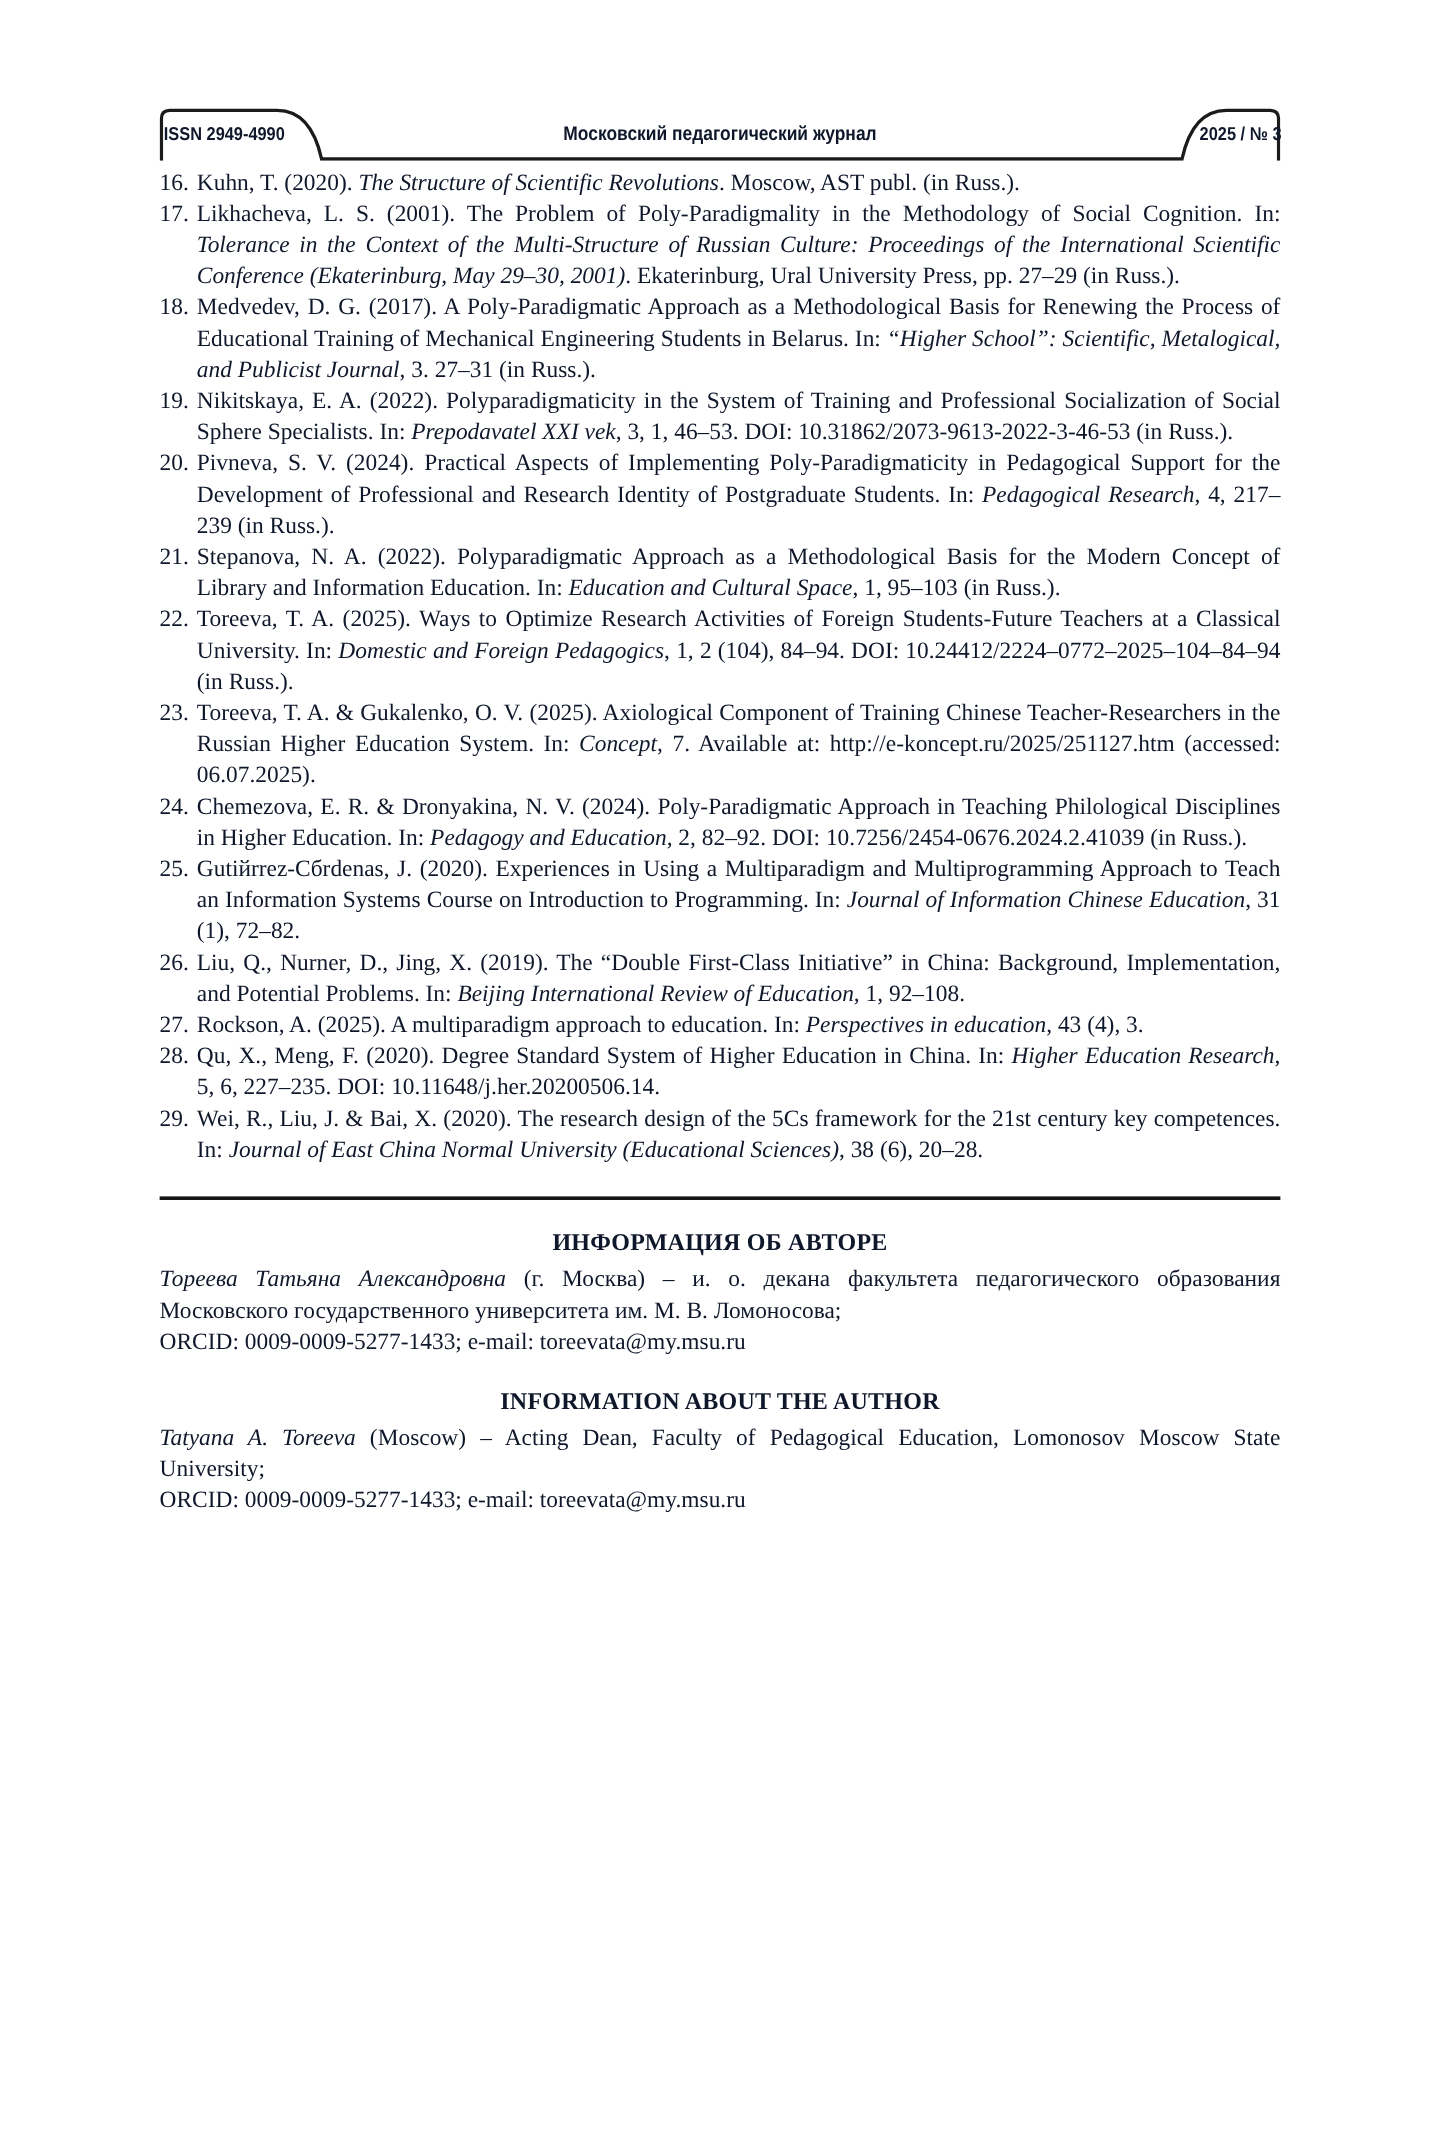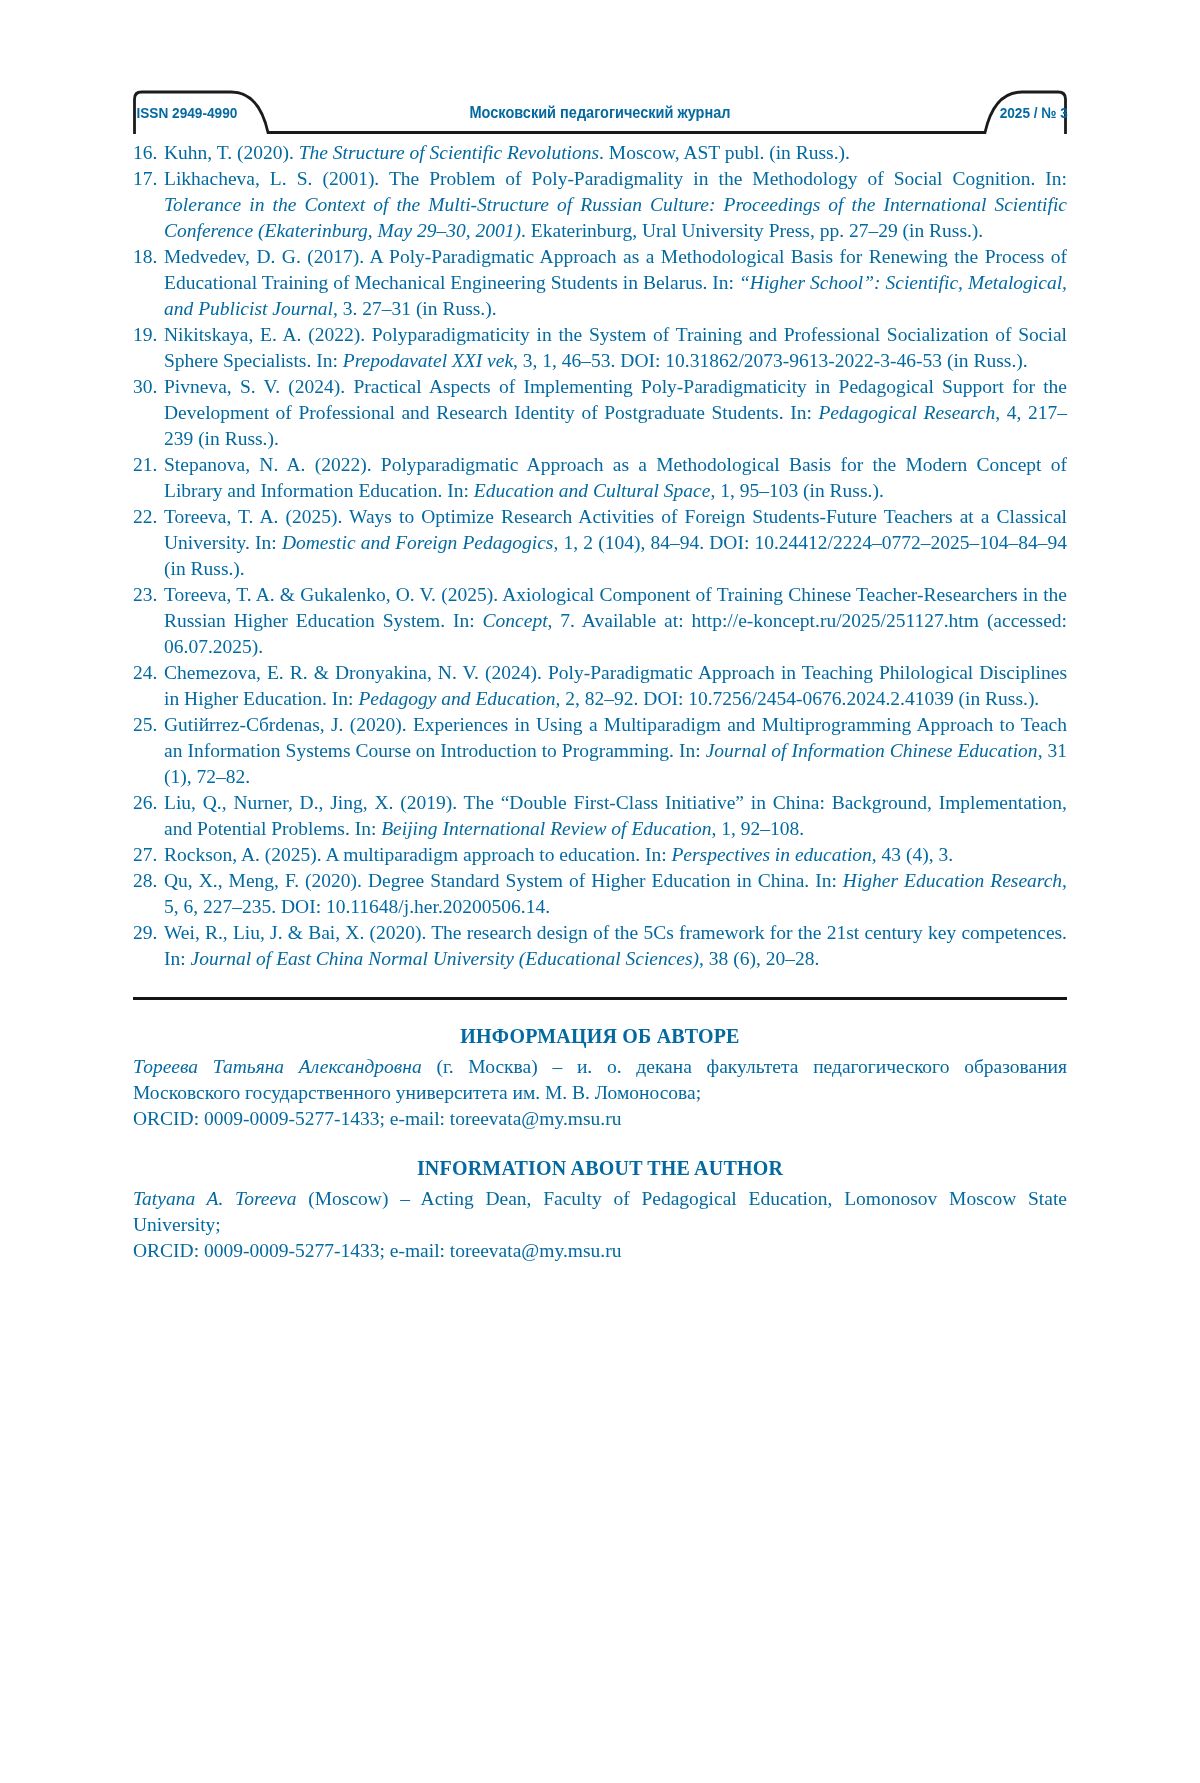--- a/index.html
+++ b/index.html
@@ -1,21 +1,21 @@
 <!DOCTYPE html>
 <html><head>
 <meta charset="utf-8">
 <style>
   html,body{margin:0;padding:0;background:#ffffff;}
   .page{
     position:relative;
     width:1200px;
     height:1364px;
     background:#ffffff;
-    color:#0369a1;
+    color:#0f172a;
     font-family:"Liberation Serif", serif;
     font-size:19.5px;
     line-height:26px;
     overflow:hidden;
   }
   
   .jheader{
     position:absolute;
     left:133px; top:88px;
     width:934px; height:46px;
@@ -98,21 +98,21 @@
         </div>
         <div class="ref-item">
           <span class="ref-num">18.</span>
           <span class="ref-text"><span>Medvedev, D. G. (2017). A Poly-Paradigmatic Approach as a Methodological Basis for Renewing the Process of Educational Training of Mechanical Engineering Students in Belarus. In: </span><span class="it">“Higher School”: Scientific, Metalogical, and Publicist Journal</span><span>, 3. 27–31 (in Russ.).</span></span>
         </div>
         <div class="ref-item">
           <span class="ref-num">19.</span>
           <span class="ref-text"><span>Nikitskaya, E. A. (2022). Polyparadigmaticity in the System of Training and Professional Socialization of Social Sphere Specialists. In: </span><span class="it">Prepodavatel XXI vek</span><span>, 3, 1, 46–53. DOI: 10.31862/2073-9613-2022-3-46-53 (in Russ.).</span></span>
         </div>
         <div class="ref-item">
-          <span class="ref-num">30.</span>
+          <span class="ref-num">20.</span>
           <span class="ref-text"><span>Pivneva, S. V. (2024). Practical Aspects of Implementing Poly-Paradigmaticity in Pedagogical Support for the Development of Professional and Research Identity of Postgraduate Students. In: </span><span class="it">Pedagogical Research</span><span>, 4, 217–239 (in Russ.).</span></span>
         </div>
         <div class="ref-item">
           <span class="ref-num">21.</span>
           <span class="ref-text"><span>Stepanova, N. A. (2022). Polyparadigmatic Approach as a Methodological Basis for the Modern Concept of Library and Information Education. In: </span><span class="it">Education and Cultural Space</span><span>, 1, 95–103 (in Russ.).</span></span>
         </div>
         <div class="ref-item">
           <span class="ref-num">22.</span>
           <span class="ref-text"><span>Toreeva, T. A. (2025). Ways to Optimize Research Activities of Foreign Students-Future Teachers at a Classical University. In: </span><span class="it">Domestic and Foreign Pedagogics</span><span>, 1, 2 (104), 84–94. DOI: 10.24412/2224–0772–2025–104–84–94 (in Russ.).</span></span>
         </div>

